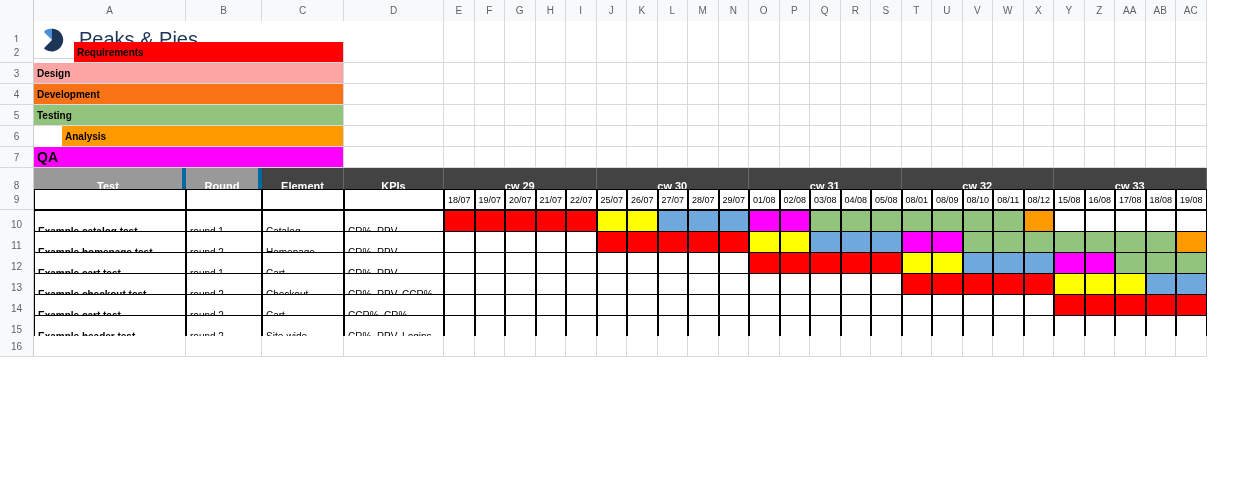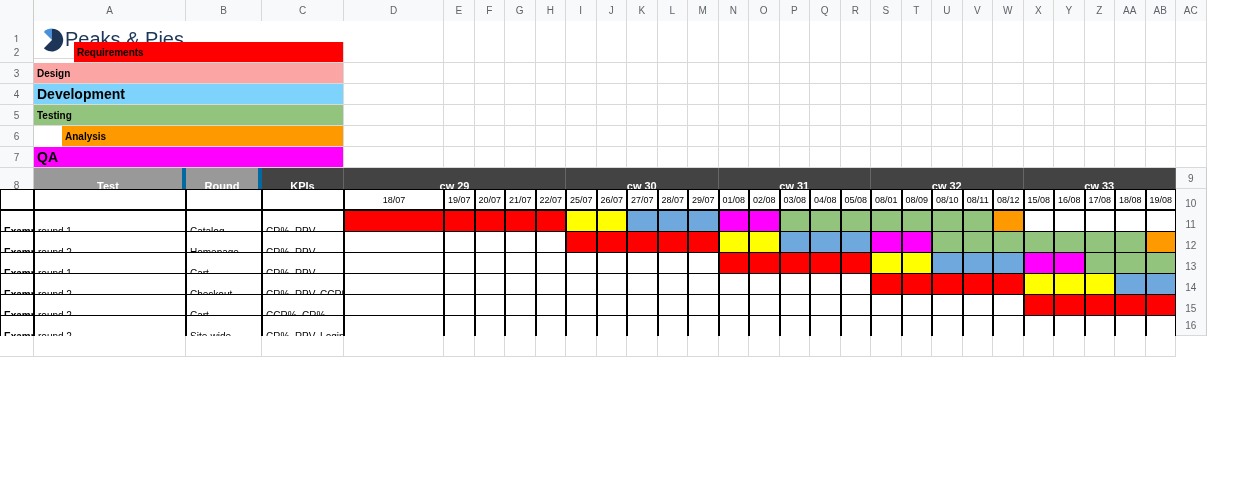--- a/index.html
+++ b/index.html
@@ -51,28 +51,28 @@
   .row-tall { height: 36px; }
   .row-med { height: 30px; }
   .logo-row { height: 38px; }
 
   .brand {
     font-size: 20px;
     font-weight: 400;
     color: #1d3557;
     display: flex;
     align-items: center;
-    gap: 0;
+    gap: 14px;
     padding-left: 2px;
   }
   .brand svg { flex-shrink:0; }
 
   .legend-req { background:#ff0000; font-weight:bold; font-size:10px;margin-left:40px;}
   .legend-des { background:#fca5a5; font-weight:bold; font-size:10px;}
-  .legend-dev { background:#7dd3fc; font-weight:bold; font-size:14px;}
+  .legend-dev { background:#f97316; font-weight:bold; font-size:10px;}
   .legend-tst { background:#93c47d; font-weight:bold; font-size:10px;}
   .legend-ana { background:#ff9900; font-weight:bold; font-size:10px;}
   .legend-qa  { background:#ff00ff; font-weight:bold; font-size:14px;}
 
   .hdr-dark {
     background:#434343;
     color:#fff;
     font-weight:bold;
     justify-content:center;
     font-size:11px;
@@ -351,20 +351,21 @@
     <div class="cell "></div>
     <div class="cell "></div>
     <div class="cell "></div>
     <div class="cell "></div>
     <div class="cell "></div>
     <div class="cell "></div>
     <div class="cell "></div>
     <div class="cell row-hdr row-tall">8</div>
     <div class="cell hdr-light row-tall">Test</div>
     <div class="cell hdr-light row-tall">Round</div>
+    <div class="cell hdr-dark row-tall">Element</div>
     <div class="cell hdr-dark row-tall">KPIs</div>
     <div class="cell hdr-dark row-tall" style="grid-column: span 5;">cw 29</div>
     <div class="cell hdr-dark row-tall" style="grid-column: span 5;">cw 30</div>
     <div class="cell hdr-dark row-tall" style="grid-column: span 5;">cw 31</div>
     <div class="cell hdr-dark row-tall" style="grid-column: span 5;">cw 32</div>
     <div class="cell hdr-dark row-tall" style="grid-column: span 5;">cw 33</div>
     <div class="cell row-hdr ">9</div>
     <div class="cell " style="border:1px solid #000"></div>
     <div class="cell " style="border:1px solid #000"></div>
     <div class="cell " style="border:1px solid #000"></div>

